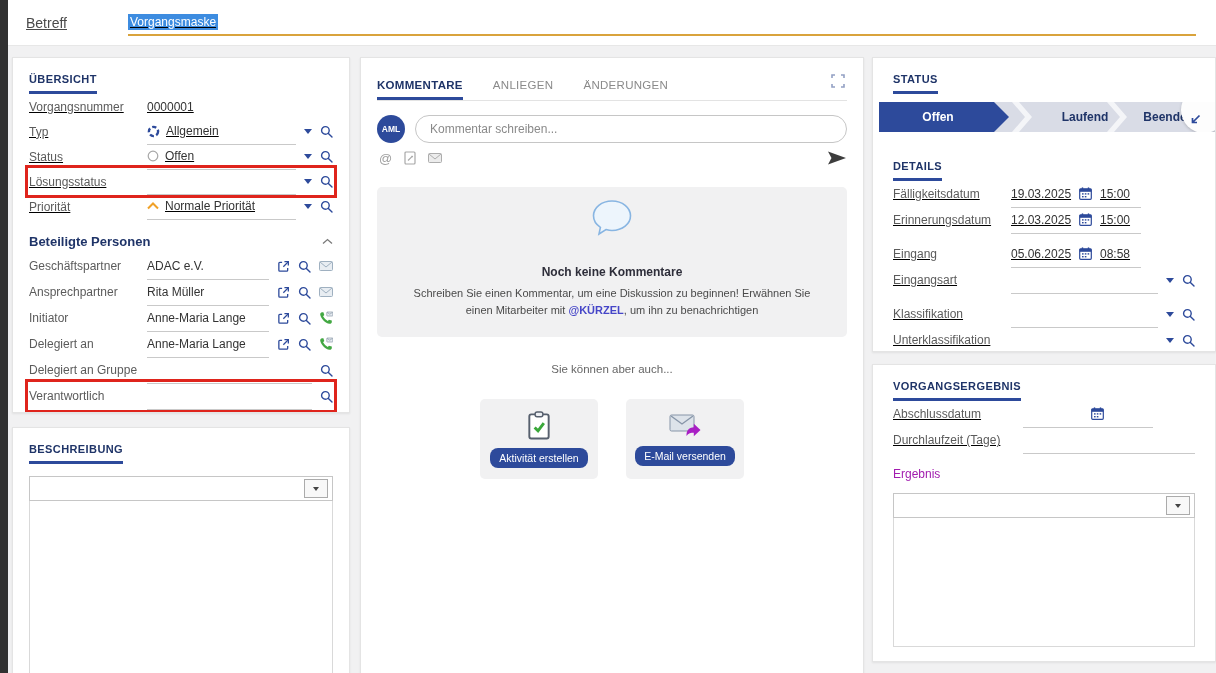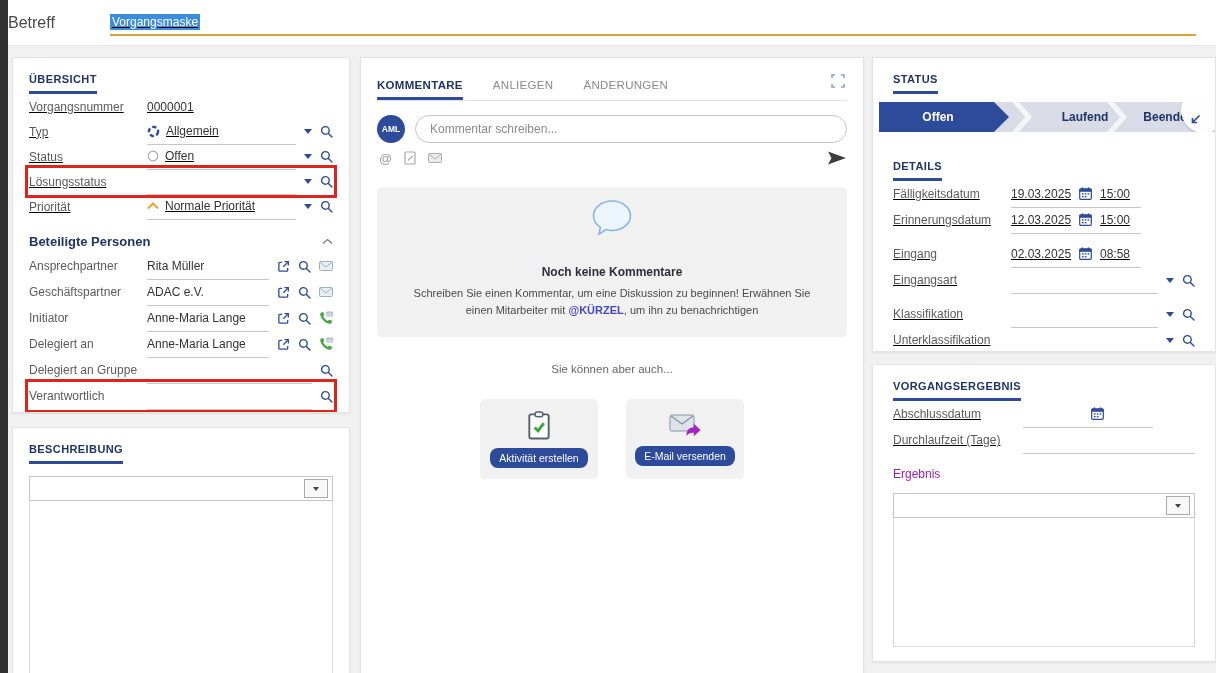--- a/index.html
+++ b/index.html
@@ -4,21 +4,21 @@
 <style>
   html,body{margin:0;padding:0;}
   body{font-family:"Liberation Sans", sans-serif;}
   .screen{position:relative;width:1216px;height:673px;overflow:hidden;background:#f1f1f2;}
 
   
   .left-strip{position:absolute;left:0;top:0;width:8px;height:673px;background:#313131;}
 
   
   .topbar{position:absolute;left:8px;top:0;width:1208px;height:46px;background:#fff;border-bottom:1px solid #e7e7e7;display:flex;align-items:center;box-sizing:border-box;}
-  .topbar .lbl{width:102px;font-size:16px;color:#4a4a4a;}
+  .topbar .lbl{margin-left:18px;width:102px;font-size:14px;color:#4a4a4a;text-decoration:underline;}
   .subject-field{flex:1;margin-right:20px;height:24px;border-bottom:2px solid #d9a33c;display:flex;align-items:center;text-decoration:underline;}
   .subject-field .sel{background:#3d8ce0;color:#fff;font-size:12px;padding:1px 2px;}
 
   
   .panel{background:#fff;border:1px solid #e4e4e4;box-shadow:0 1px 2px rgba(0,0,0,.07);box-sizing:border-box;}
   .sec-title{display:inline-block;font-size:11px;font-weight:bold;letter-spacing:.4px;color:#1f3468;border-bottom:3px solid #2d4a9b;padding-bottom:6px;text-transform:uppercase;}
 
   
   .left-col{position:absolute;left:12px;top:57px;width:338px;}
   .overview-panel{height:356px;padding:11px 16px;overflow:hidden;}
@@ -197,23 +197,23 @@
       <div class="persons-head">
         <span class="ttl">Beteiligte Personen</span>
         <span class="icon">
             <svg width="11" height="7" viewBox="0 0 11 7">
               <path d="M1 5.5 L5.5 1.5 L10 5.5" fill="none" stroke="#7a7a7a" stroke-width="1.3"></path>
             </svg>
           </span>
       </div>
 
       <div class="row prow">
-        <span class="lbl">Ansprechpartner</span>
+        <span class="lbl">Geschäftspartner</span>
         <span class="vline">
-            <span>Rita Müller</span>
+            <span>ADAC e.V.</span>
           </span>
         <span class="row-icons">
           <span class="icon">
               <svg width="13" height="13" viewBox="0 0 14 14" fill="none" stroke="#2d4a9b" stroke-width="1.4">
                 <path d="M5.5 2.5 H3 A1 1 0 0 0 2 3.5 V11 A1 1 0 0 0 3 12 H10.5 A1 1 0 0 0 11.5 11 V8.5"></path>
                 <path d="M8 1.8 H12.2 V6"></path>
                 <line x1="12" y1="2" x2="6.8" y2="7.2"></line>
               </svg>
             </span>
           <span class="icon">
@@ -224,23 +224,23 @@
             </span>
           <span class="icon">
               <svg width="14" height="10" viewBox="0 0 14 10">
                 <rect x="0.5" y="0.5" width="13" height="9" rx="1" fill="#e8edf2" stroke="#9fb0c0"></rect>
                 <path d="M1 1 L7 6 L13 1" fill="none" stroke="#9fb0c0"></path>
               </svg>
             </span>
         </span>
       </div>
       <div class="row prow">
-        <span class="lbl">Geschäftspartner</span>
+        <span class="lbl">Ansprechpartner</span>
         <span class="vline">
-            <span>ADAC e.V.</span>
+            <span>Rita Müller</span>
           </span>
         <span class="row-icons">
           <span class="icon">
               <svg width="13" height="13" viewBox="0 0 14 14" fill="none" stroke="#2d4a9b" stroke-width="1.4">
                 <path d="M5.5 2.5 H3 A1 1 0 0 0 2 3.5 V11 A1 1 0 0 0 3 12 H10.5 A1 1 0 0 0 11.5 11 V8.5"></path>
                 <path d="M8 1.8 H12.2 V6"></path>
                 <line x1="12" y1="2" x2="6.8" y2="7.2"></line>
               </svg>
             </span>
           <span class="icon">
@@ -487,21 +487,21 @@
                     <rect x="5.8" y="9" width="1.6" height="1.4"></rect>
                   </g>
                 </svg>
               </span>
             <span class="tm">15:00</span>
           </span>
         </div>
         <div class="drow gap8">
           <span class="lbl">Eingang</span>
           <span class="dline">
-            <span class="dt">02.03.2025</span>
+            <span class="dt">05.06.2025</span>
             <span class="icon">
                 <svg width="13" height="13" viewBox="0 0 13 13">
                   <rect x="0.7" y="1.8" width="11.6" height="10.5" rx="1" fill="none" stroke="#2d4a9b" stroke-width="1.2"></rect>
                   <rect x="0.7" y="1.8" width="11.6" height="3" fill="#2d4a9b"></rect>
                   <line x1="3.5" y1="0.4" x2="3.5" y2="3" stroke="#2d4a9b" stroke-width="1.4"></line>
                   <line x1="9.5" y1="0.4" x2="9.5" y2="3" stroke="#2d4a9b" stroke-width="1.4"></line>
                   <g fill="#2d4a9b">
                     <rect x="3" y="6.2" width="1.6" height="1.4"></rect>
                     <rect x="5.8" y="6.2" width="1.6" height="1.4"></rect>
                     <rect x="8.6" y="6.2" width="1.6" height="1.4"></rect>

